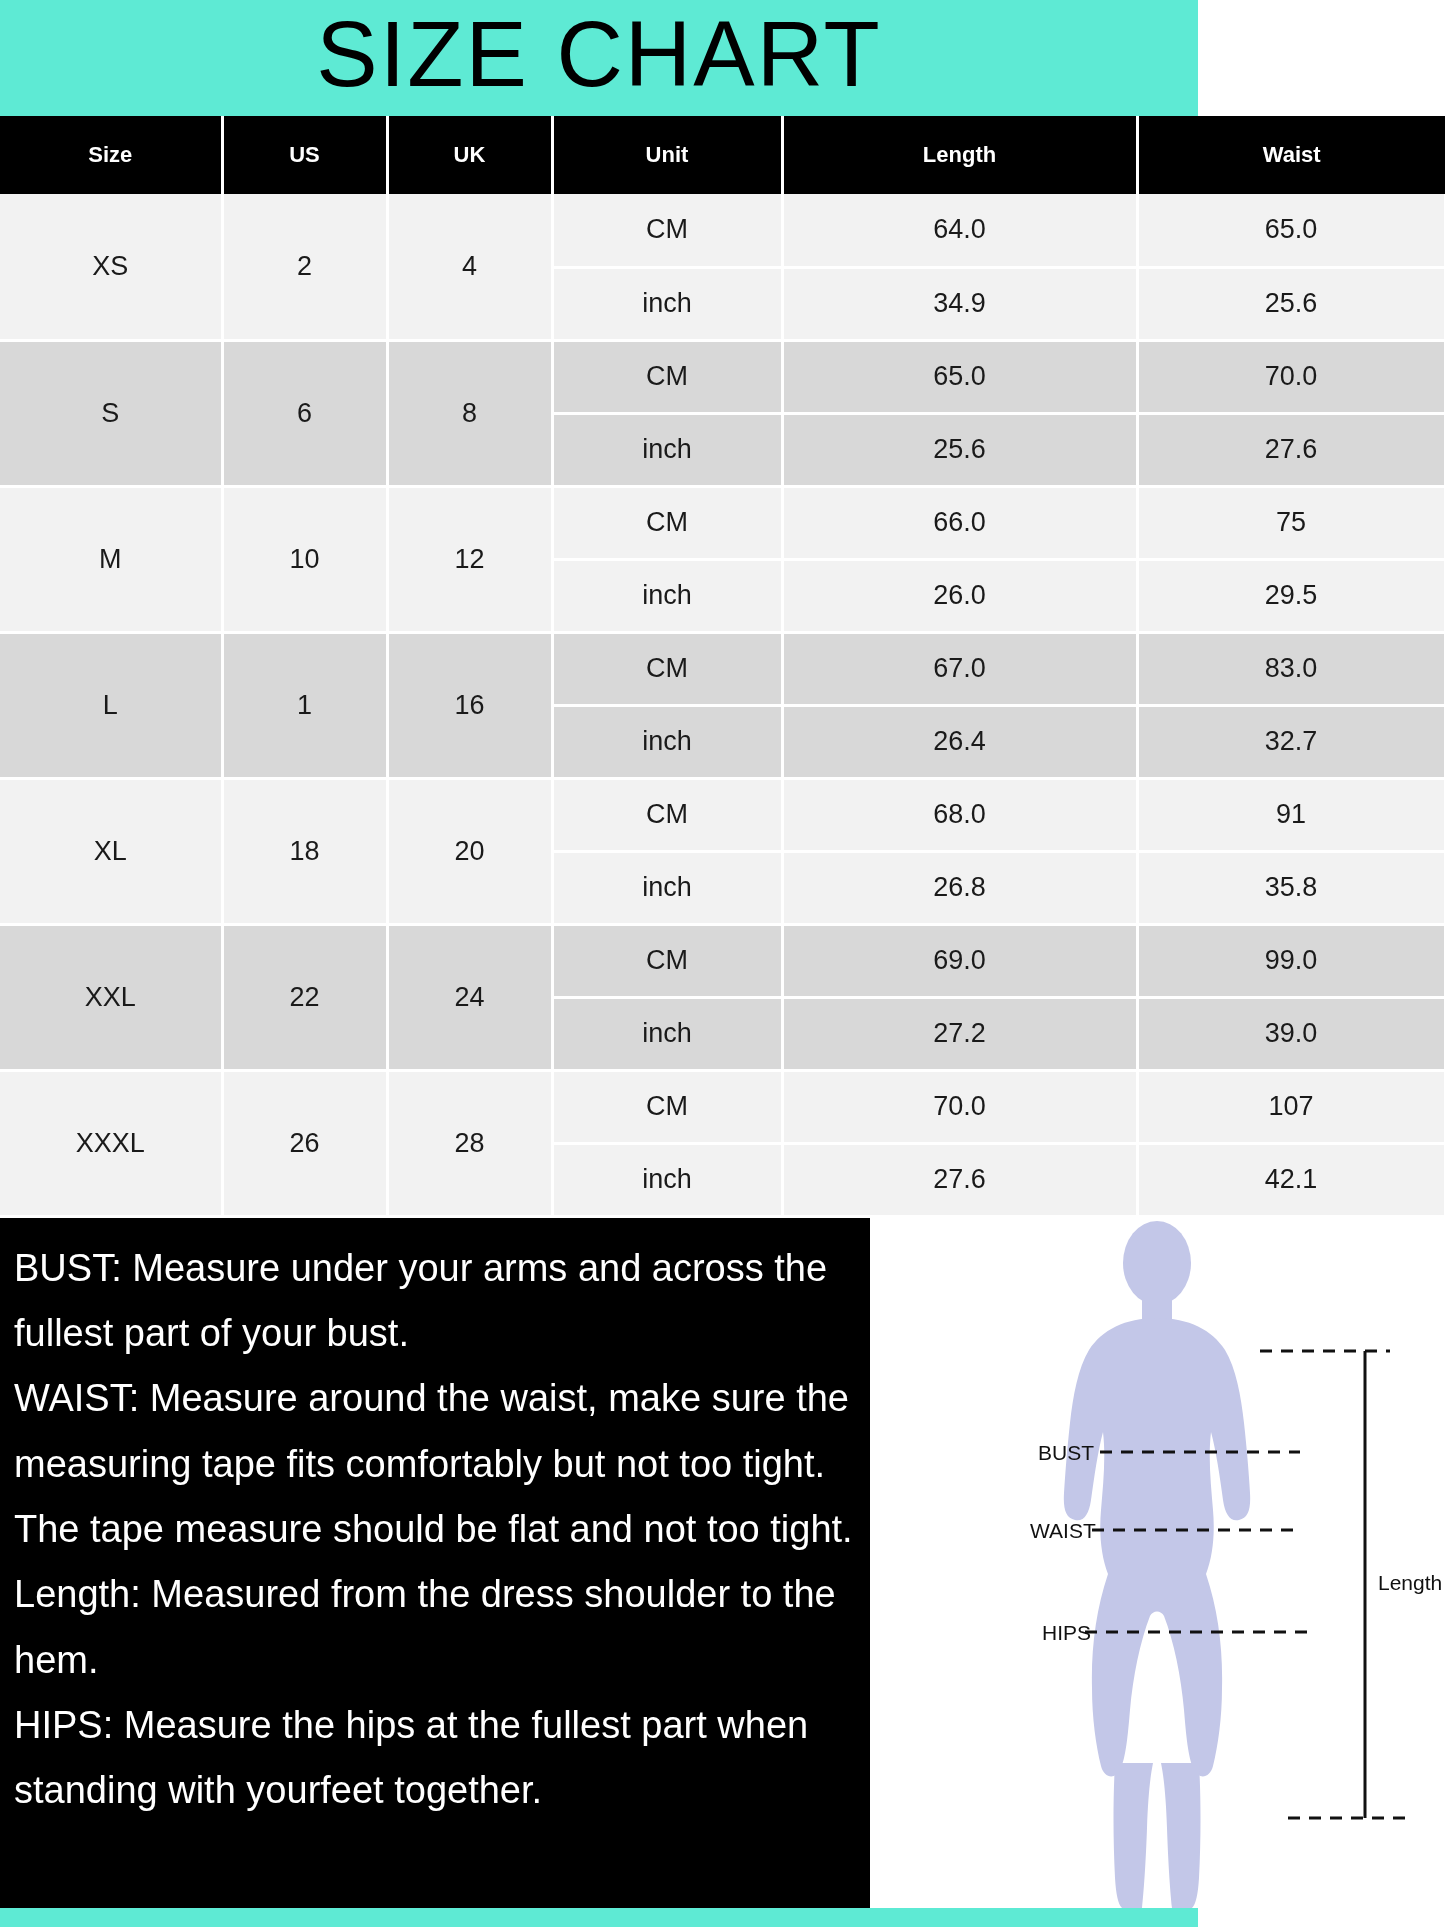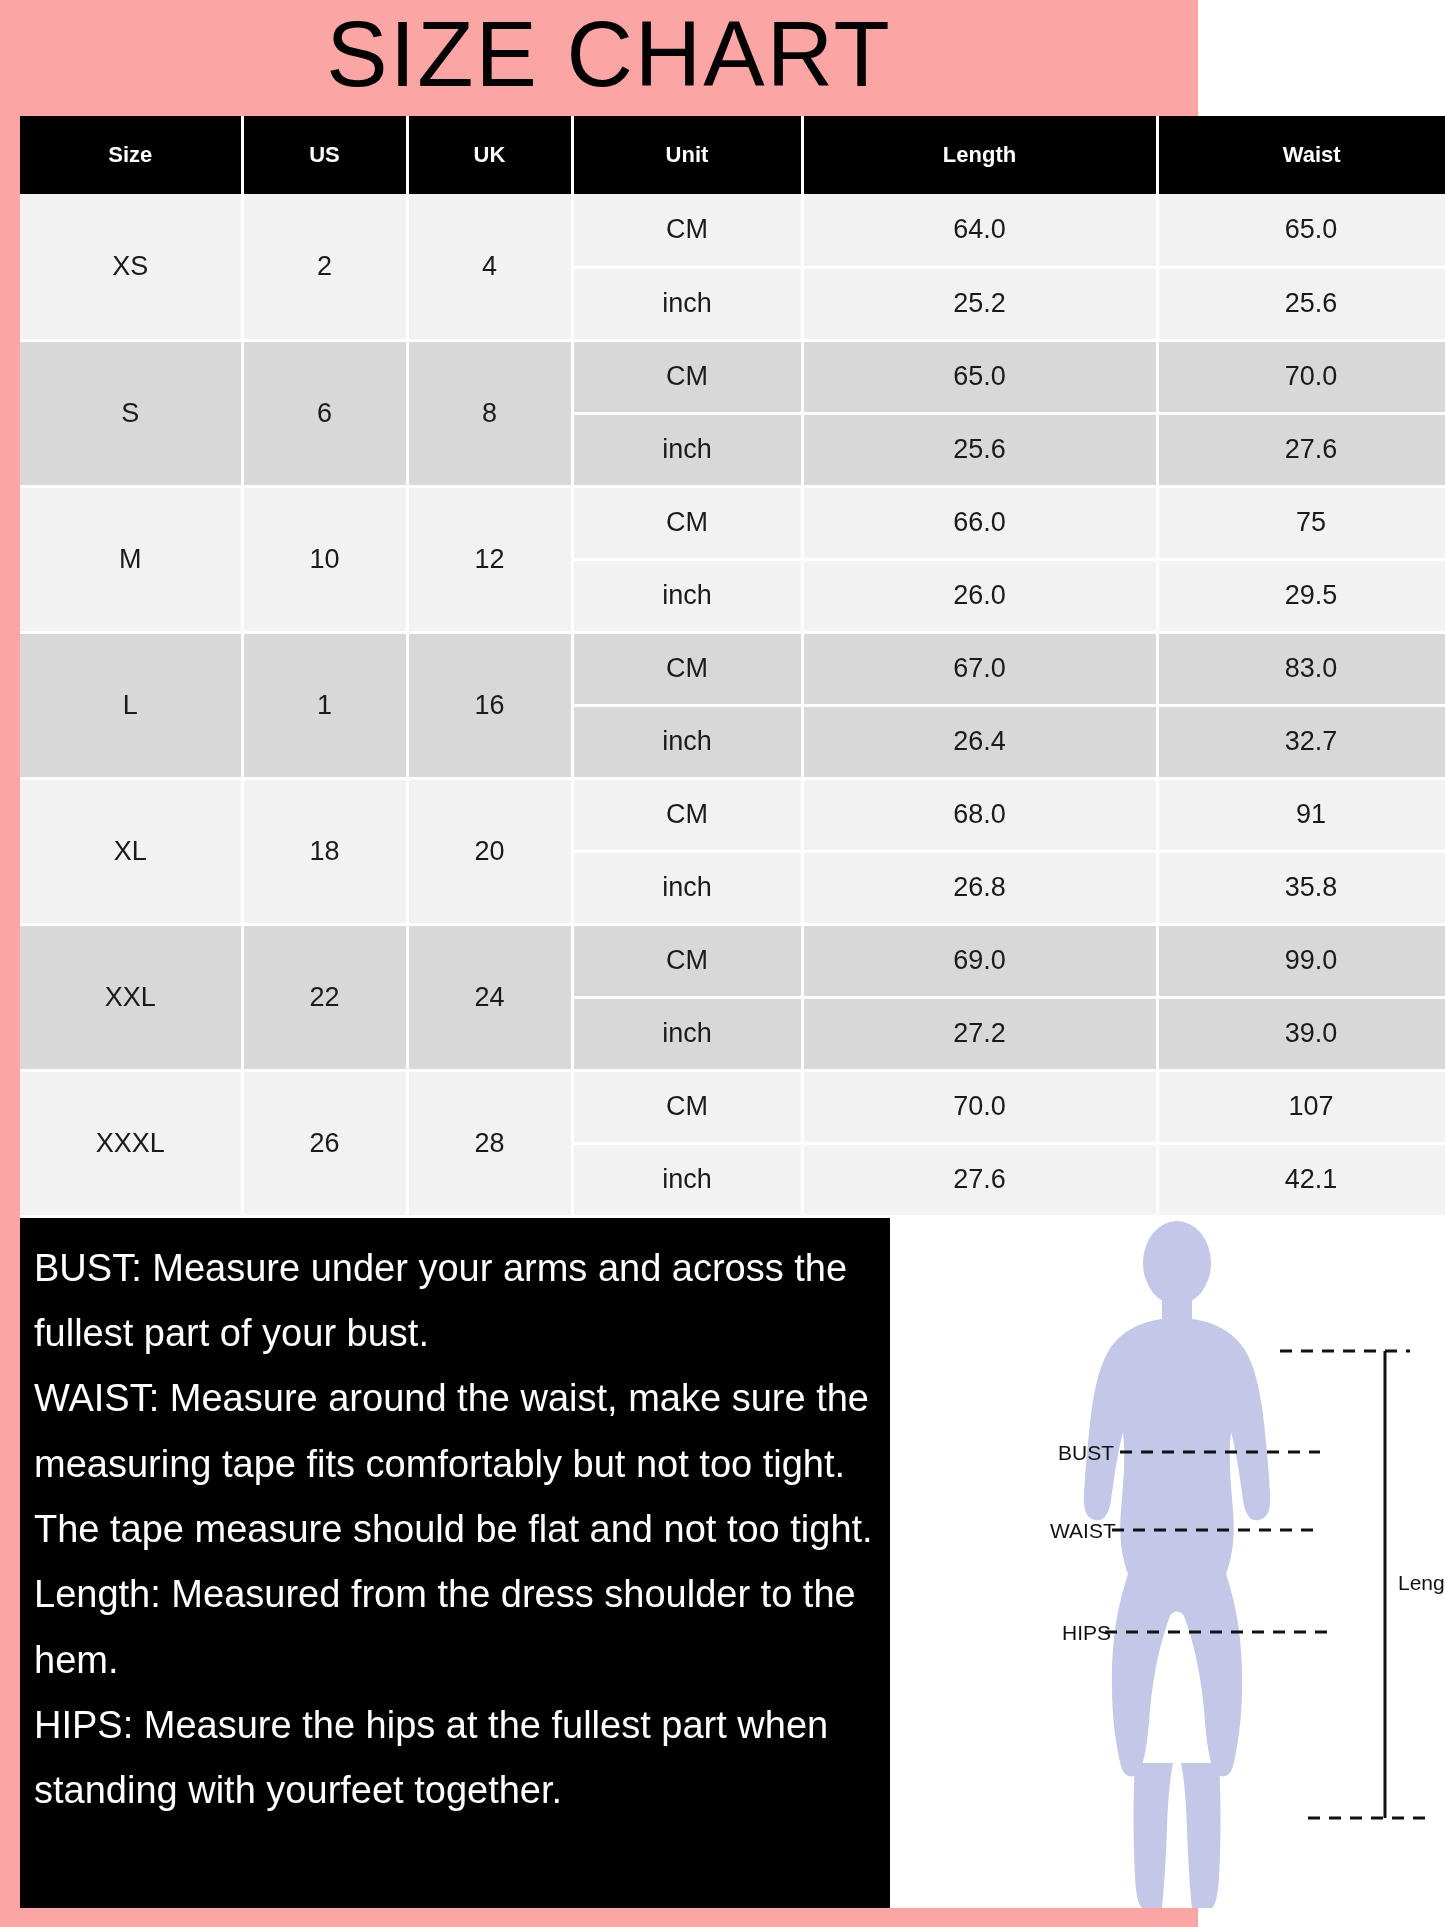--- a/index.html
+++ b/index.html
@@ -5,22 +5,21 @@
   * { box-sizing: border-box; margin: 0; padding: 0; }
   html, body {
     width: 1445px;
     background: #ffffff;
     font-family: "Liberation Sans", sans-serif;
   }
   .page {
     width: 1198px;
     min-height: 1927px;
     position: relative;
-    background: #fca5a5;
-    padding-left: 20px;
+    background: #5eead4;
   }
   
   .title {
     text-align: center;
     font-size: 92px;
     font-weight: 400;
     letter-spacing: 2px;
     color: #000;
     line-height: 1.0;
     padding: 8px 0 16px 0;
@@ -118,21 +117,21 @@
       <tr>
         <td class="light span" rowspan="2">XS</td>
         <td class="light span" rowspan="2">2</td>
         <td class="light span" rowspan="2">4</td>
         <td class="light">CM</td>
         <td class="light">64.0</td>
         <td class="light">65.0</td>
       </tr>
       <tr>
         <td class="light">inch</td>
-        <td class="light">25.2</td>
+        <td class="light">34.9</td>
         <td class="light">25.6</td>
       </tr>
 
       <tr>
         <td class="dark span" rowspan="2">S</td>
         <td class="dark span" rowspan="2">6</td>
         <td class="dark span" rowspan="2">8</td>
         <td class="dark">CM</td>
         <td class="dark">65.0</td>
         <td class="dark">70.0</td>

